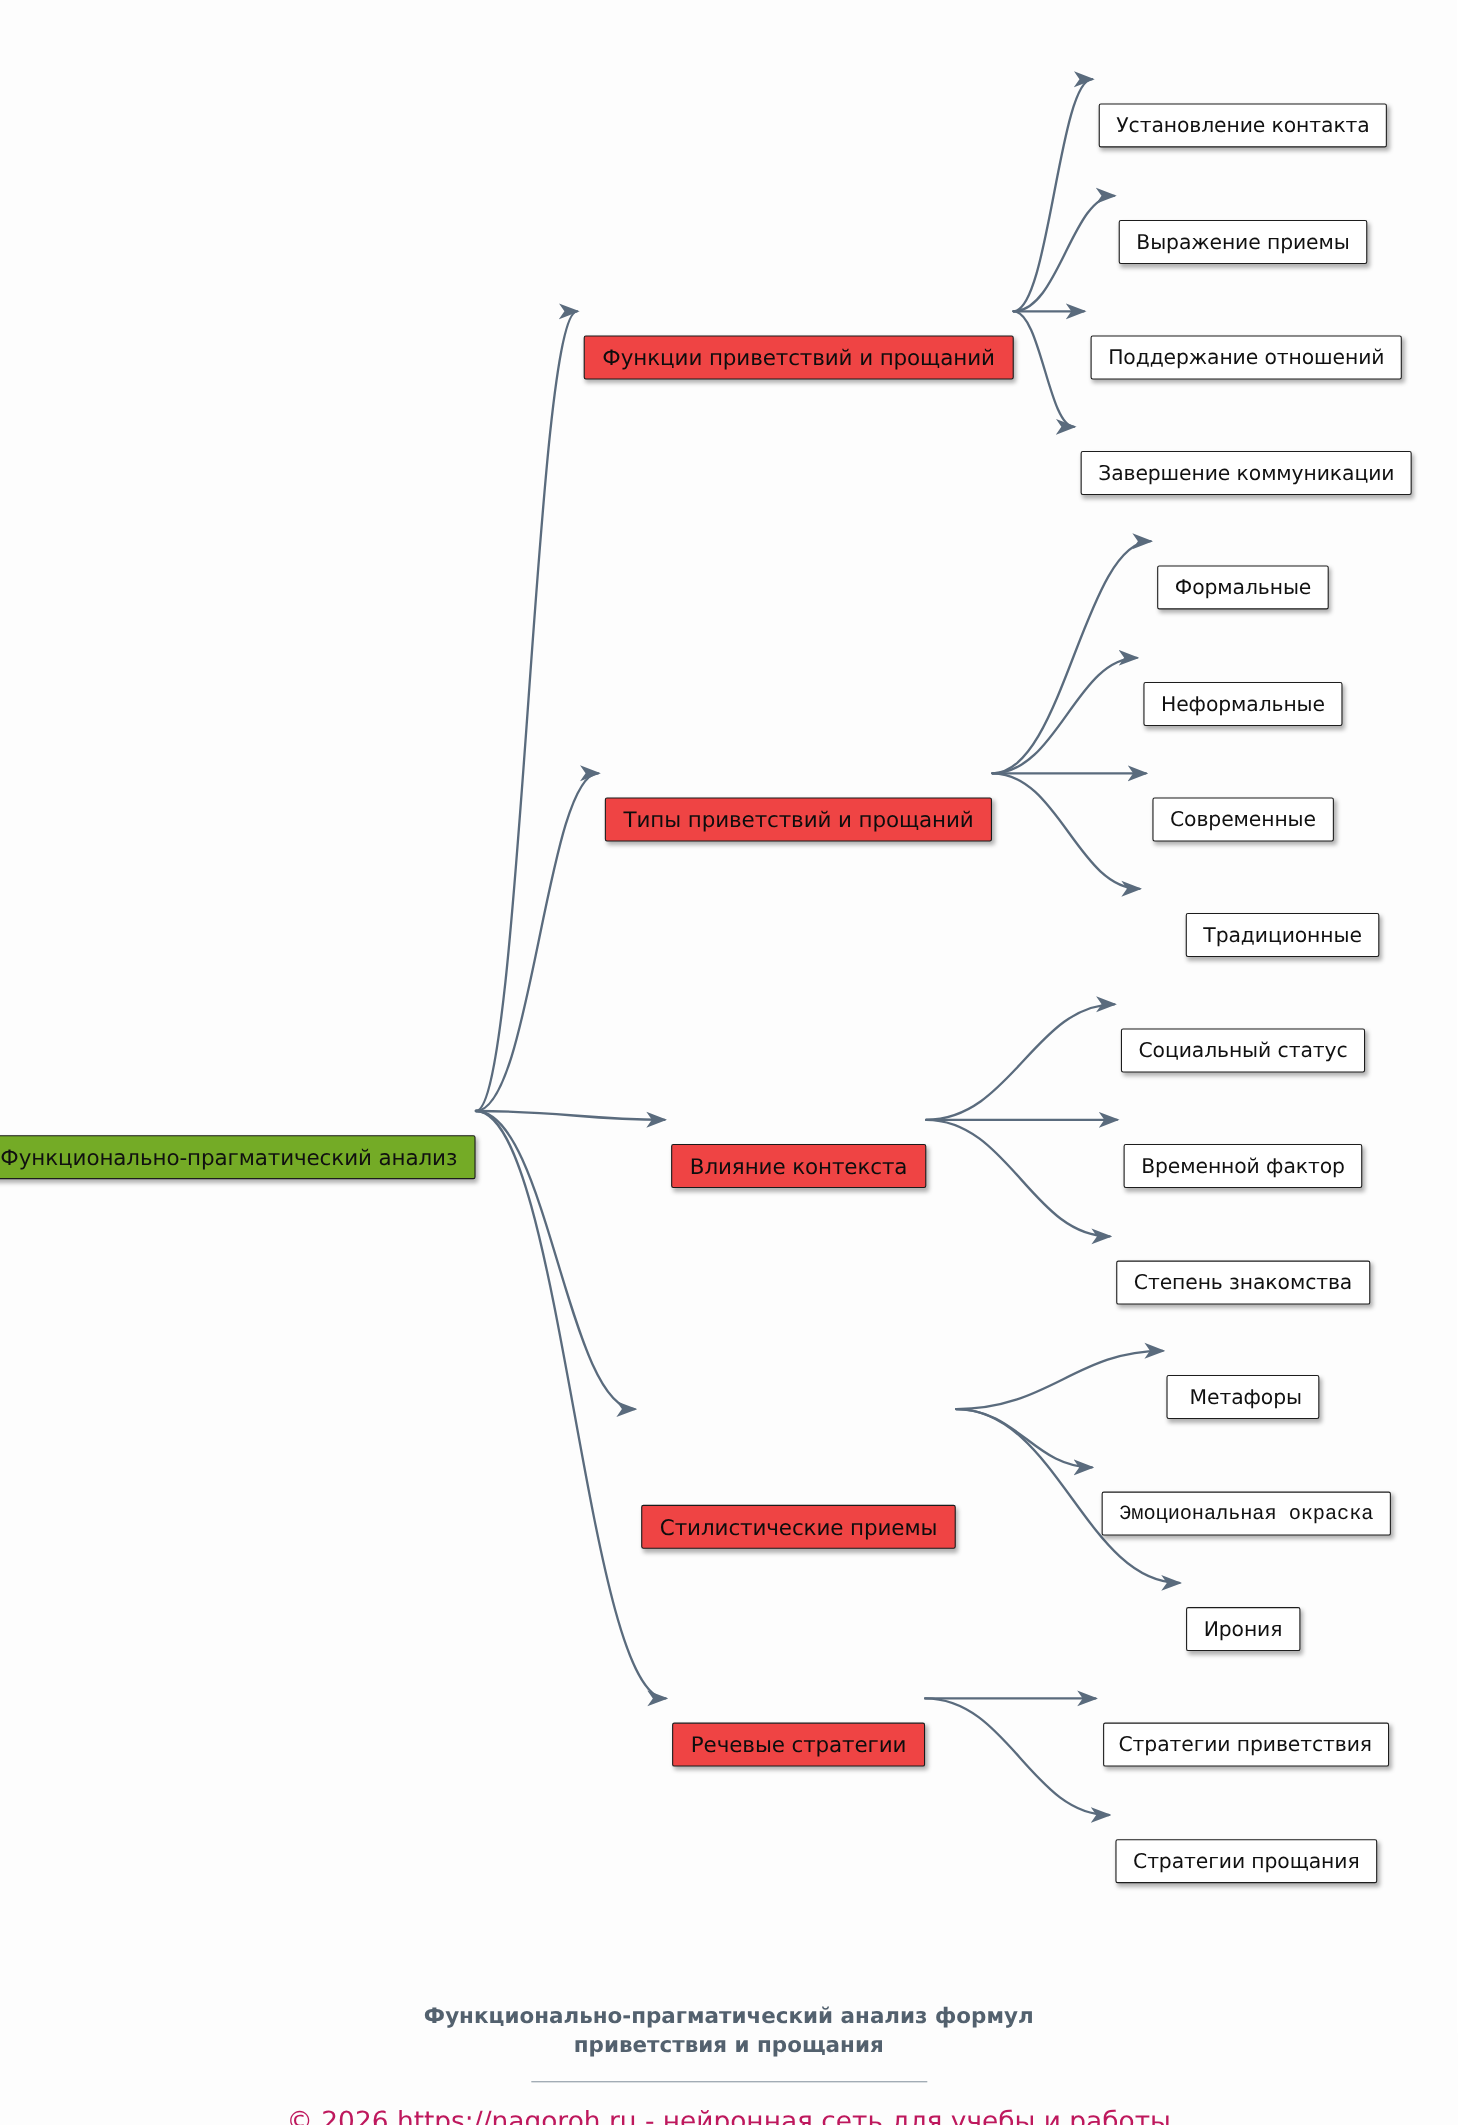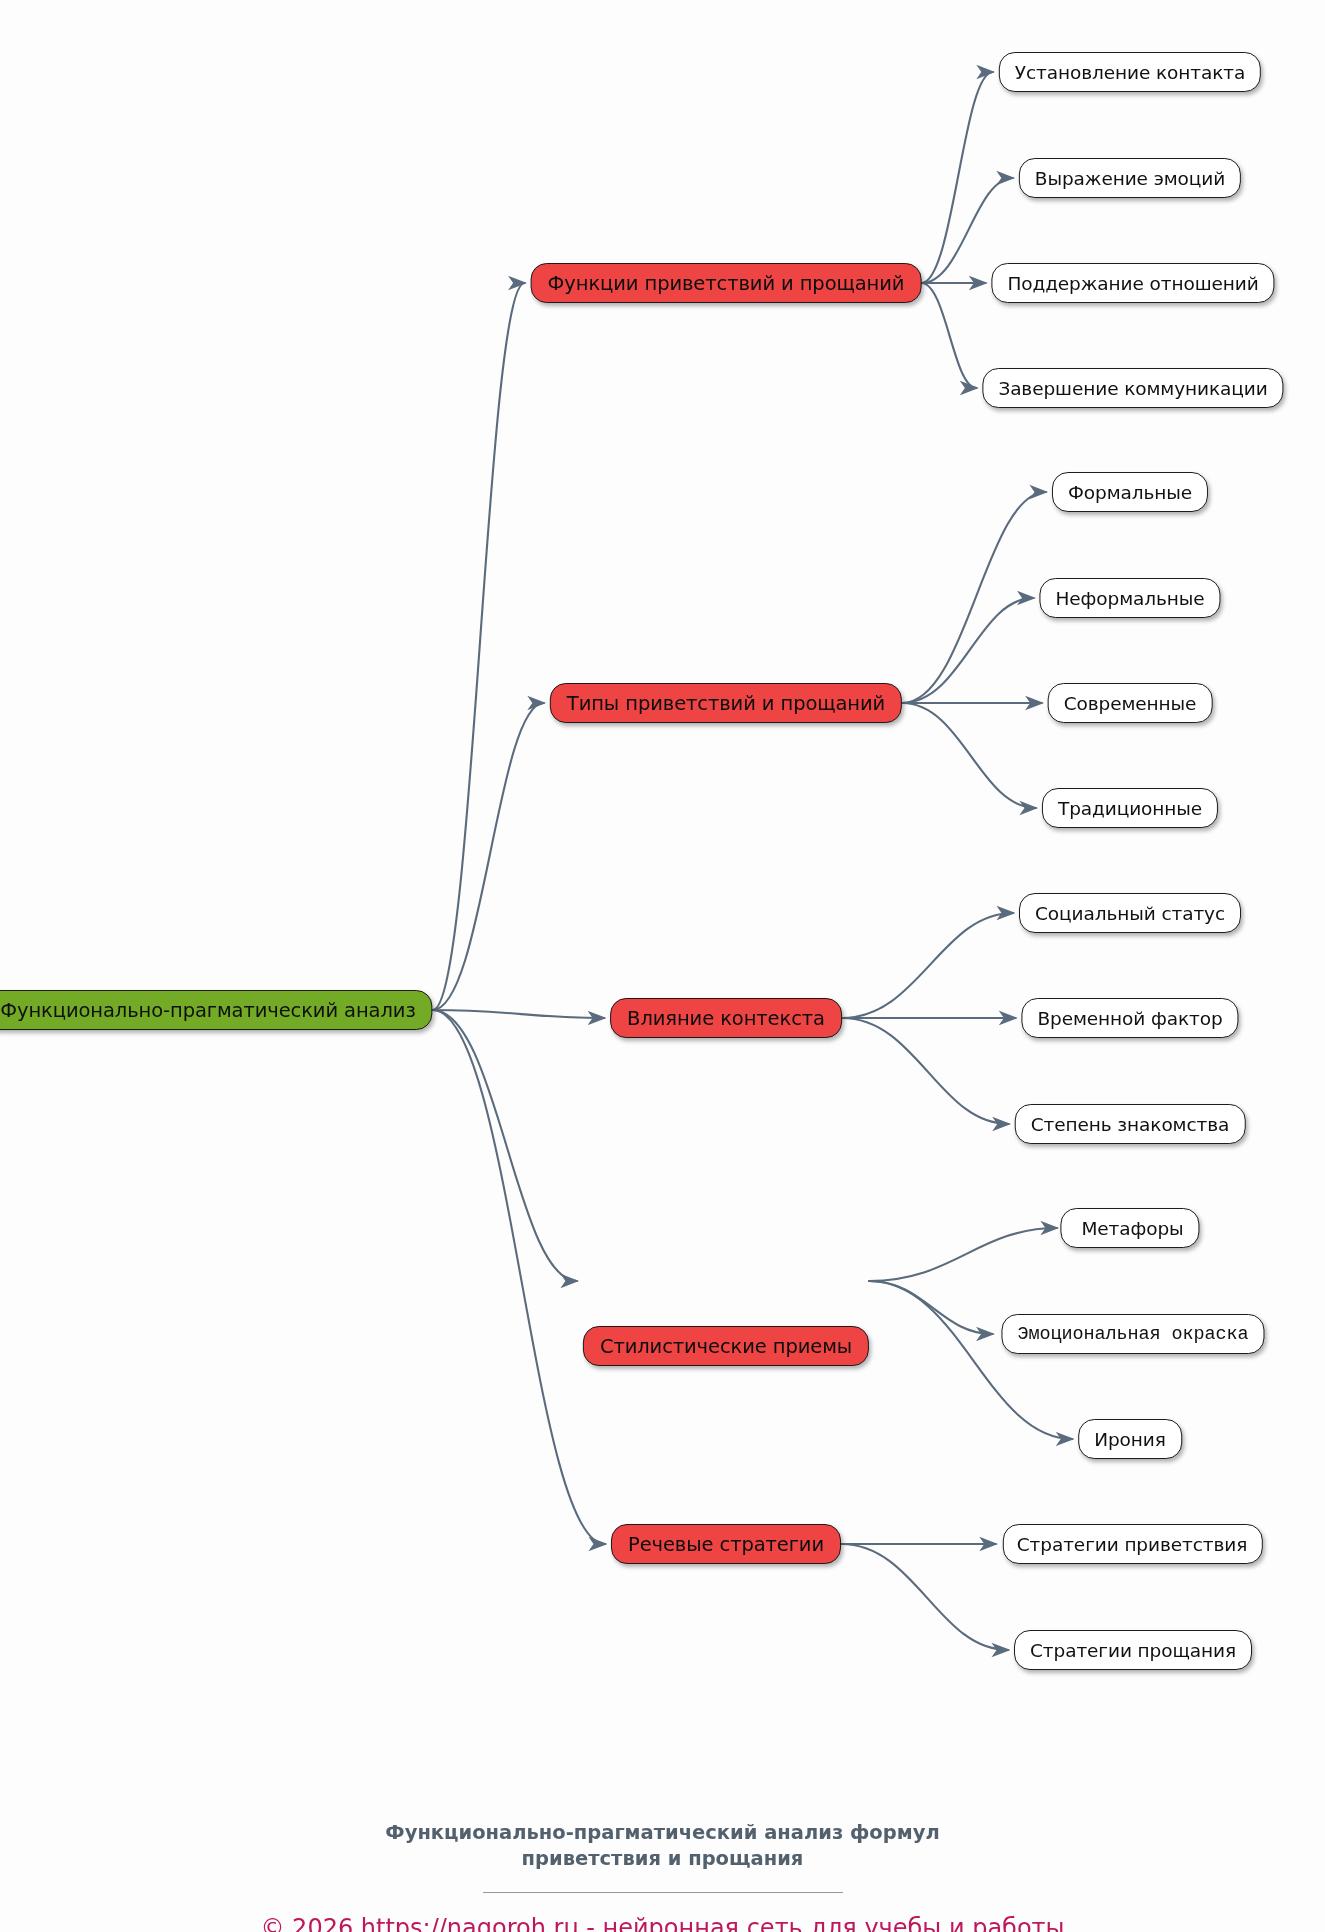--- a/index.html
+++ b/index.html
@@ -26,22 +26,23 @@
     height: 1932px;
     pointer-events: none;
   }
   .node {
     position: absolute;
     box-sizing: border-box;
     display: flex;
     align-items: center;
     justify-content: flex-end;
     white-space: nowrap;
-    border-radius: 16px;
+    border-radius: 2px;
     transform: translate(-50%, -50%);
+    margin-top: 42px;
   }
   .node-root {
     background: #74ab26;
     border: 1.6px solid #1b1b1b;
     color: #101010;
     font-size: 19.5px;
     padding: 0 16px;
     height: 40px;
     box-shadow: 2px 3px 4px rgba(0,0,0,0.30);
     letter-spacing: -0.1px;
@@ -133,41 +134,41 @@
       <div class="node node-root" style="left: 208px; top: 1010px;">
         <span>Функционально-прагматический анализ</span>
       </div>
       <div class="node node-branch" style="left: 726px; top: 283px;">
         <span>Функции приветствий и прощаний</span>
       </div>
       <div class="node node-leaf" style="left: 1130px; top: 72px;">
         <span>Установление контакта</span>
       </div>
       <div class="node node-leaf" style="left: 1130px; top: 178px;">
-        <span>Выражение эмоций</span>
+        <span>Выражение приемы</span>
       </div>
       <div class="node node-leaf" style="left: 1133px; top: 283px;">
         <span>Поддержание отношений</span>
       </div>
       <div class="node node-leaf" style="left: 1133px; top: 388px;">
         <span>Завершение коммуникации</span>
       </div>
       <div class="node node-branch" style="left: 726px; top: 703px;">
         <span>Типы приветствий и прощаний</span>
       </div>
       <div class="node node-leaf" style="left: 1130px; top: 492px;">
         <span>Формальные</span>
       </div>
       <div class="node node-leaf" style="left: 1130px; top: 598px;">
         <span>Неформальные</span>
       </div>
       <div class="node node-leaf" style="left: 1130px; top: 703px;">
         <span>Современные</span>
       </div>
-      <div class="node node-leaf" style="left: 1130px; top: 808px;">
+      <div class="node node-leaf" style="left: 1166px; top: 808px;">
         <span>Традиционные</span>
       </div>
       <div class="node node-branch" style="left: 726px; top: 1018px;">
         <span>Влияние контекста</span>
       </div>
       <div class="node node-leaf" style="left: 1130px; top: 913px;">
         <span>Социальный статус</span>
       </div>
       <div class="node node-leaf" style="left: 1130px; top: 1018px;">
         <span>Временной фактор</span>

